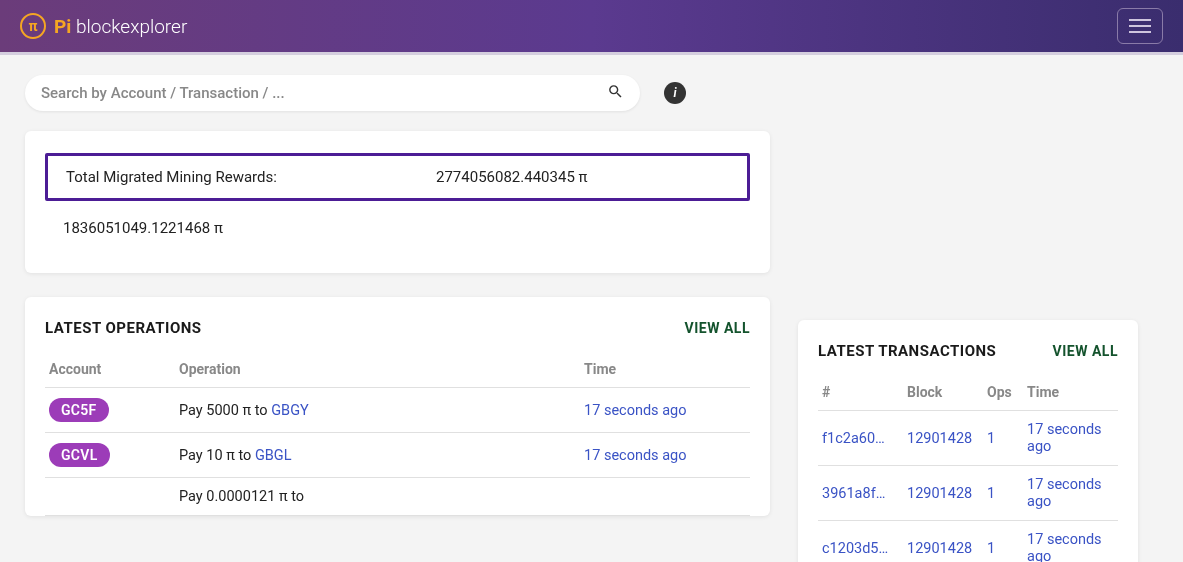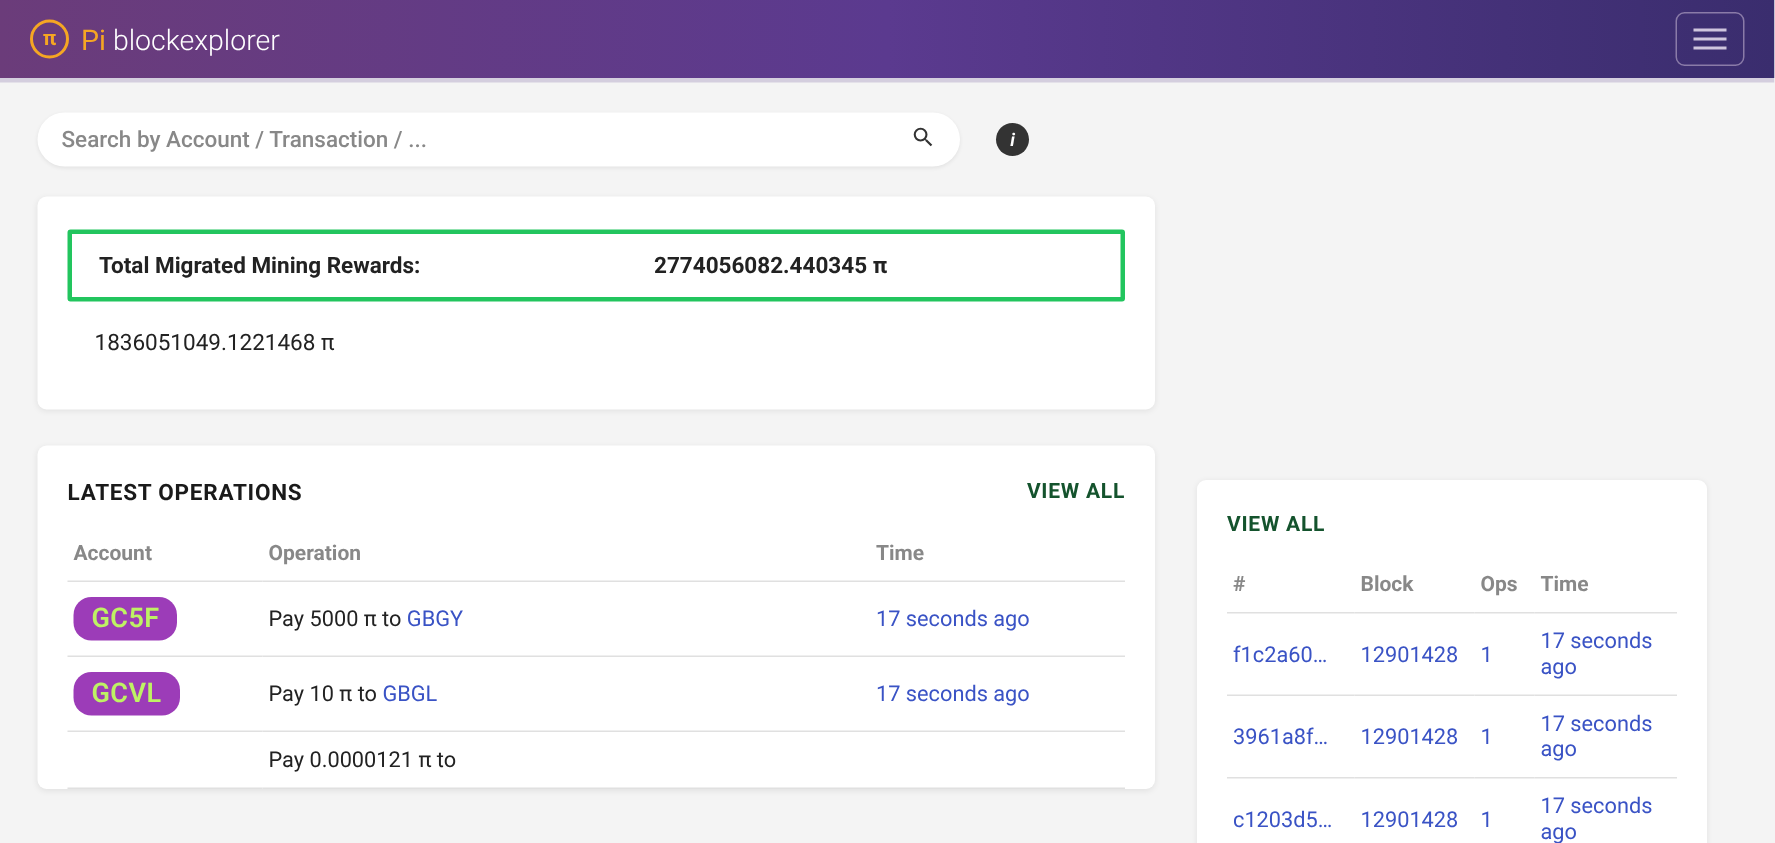--- a/index.html
+++ b/index.html
@@ -14,21 +14,21 @@
     padding: 0 20px;
     border-bottom: 3px solid #d4cede;
   }
   .logo-wrap { display: flex; align-items: center; gap: 8px; }
   .logo-circle {
     width: 26px; height: 26px; border: 2px solid #f5a623; border-radius: 50%;
     display: flex; align-items: center; justify-content: center;
     color: #f5a623; font-size: 14px; font-weight: bold;
   }
   .logo-text { color: #ffffff; font-size: 19px; font-weight: 300; }
-  .logo-text .pi { color: #f5a623; font-weight: 400; }
+  .logo-text .pi { color: #f5a623; font-weight: 700; }
   .hamburger {
     width: 46px; height: 36px; border: 1px solid #8a7ba8; border-radius: 6px;
     display: flex; flex-direction: column; align-items: center; justify-content: center; gap: 4px;
     cursor: pointer;
   }
   .hamburger span { width: 22px; height: 2px; background: #cfc5de; }
   
   .body-wrap { padding: 20px 25px; }
   
   .search-row { display: flex; align-items: center; gap: 24px; margin-bottom: 20px; }
@@ -53,31 +53,31 @@
   
   .card {
     background: #fff; border-radius: 6px; box-shadow: 0 1px 4px rgba(0,0,0,0.08);
     padding: 22px 20px 24px; margin-bottom: 24px;
   }
   .card-title { font-size: 15px; font-weight: 700; letter-spacing: 0.5px; color: #1a1a1a; margin-bottom: 22px; }
   
   .metrics-row { display: flex; padding: 12px 18px; font-size: 15px; color: #222; }
   .metrics-row .lab { flex: 0 0 370px; }
   .metrics-row .val { flex: 1; }
-  .metrics-highlight { border: 3px solid #22c55e; border-radius: 2px; font-weight: bold; }
+  .metrics-highlight { border: 3px solid #4c1d95; border-radius: 2px; }
   
   .card-head-row { display: flex; align-items:center; justify-content: space-between; margin-bottom: 16px; }
   .viewall { color: #14532d; font-size: 14px; font-weight: 700; letter-spacing: 0.5px; cursor: pointer; }
   
   table { width: 100%; border-collapse: collapse; }
   th { text-align: left; font-size: 14px; font-weight: 700; color: #888; padding: 8px 4px 10px; border-bottom: 1px solid #e0e0e0; }
   td { font-size: 14.5px; padding: 10px 4px; border-bottom: 1px solid #e0e0e0; color: #222; }
   
   .acct-pill {
-    display: inline-block; background: #9c3cb8; color:#bef264; font-size: 18px; font-weight: 600;
+    display: inline-block; background: #9c3cb8; color:#ffffff; font-size: 14px; font-weight: 600;
     padding: 4px 12px; border-radius: 12px; letter-spacing: 0.3px; cursor:pointer;
   }
   .link { color: #3a53c5; cursor: pointer; }
   
   .ops-col-acct { width: 130px; }
   .ops-col-op { width: 405px; }
   .ops-col-time { }
   
   .tx-col-hash { width: 85px; }
   .tx-col-block { width: 80px; }
@@ -163,20 +163,21 @@
               </tr>
             </tbody>
         </table>
       </div>
 
     </div>
     <div class="right-col">
 
       <div class="card" style="margin-top: 189px; padding-bottom:0;">
         <div class="card-head-row">
+          <div class="card-title" style="margin-bottom:0;">LATEST TRANSACTIONS</div>
           <div class="viewall">VIEW ALL</div>
         </div>
         <table>
           <thead>
             <tr>
               <th class="tx-col-hash">#</th>
               <th class="tx-col-block">Block</th>
               <th class="tx-col-ops">Ops</th>
               <th class="tx-col-time">Time</th>
             </tr>

